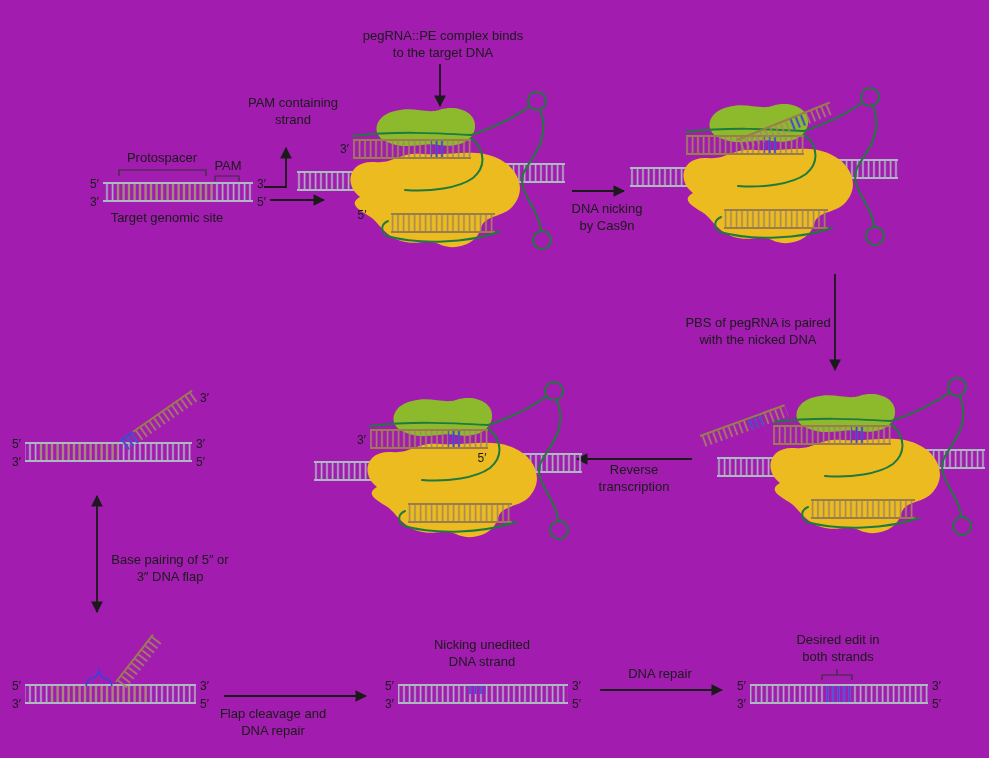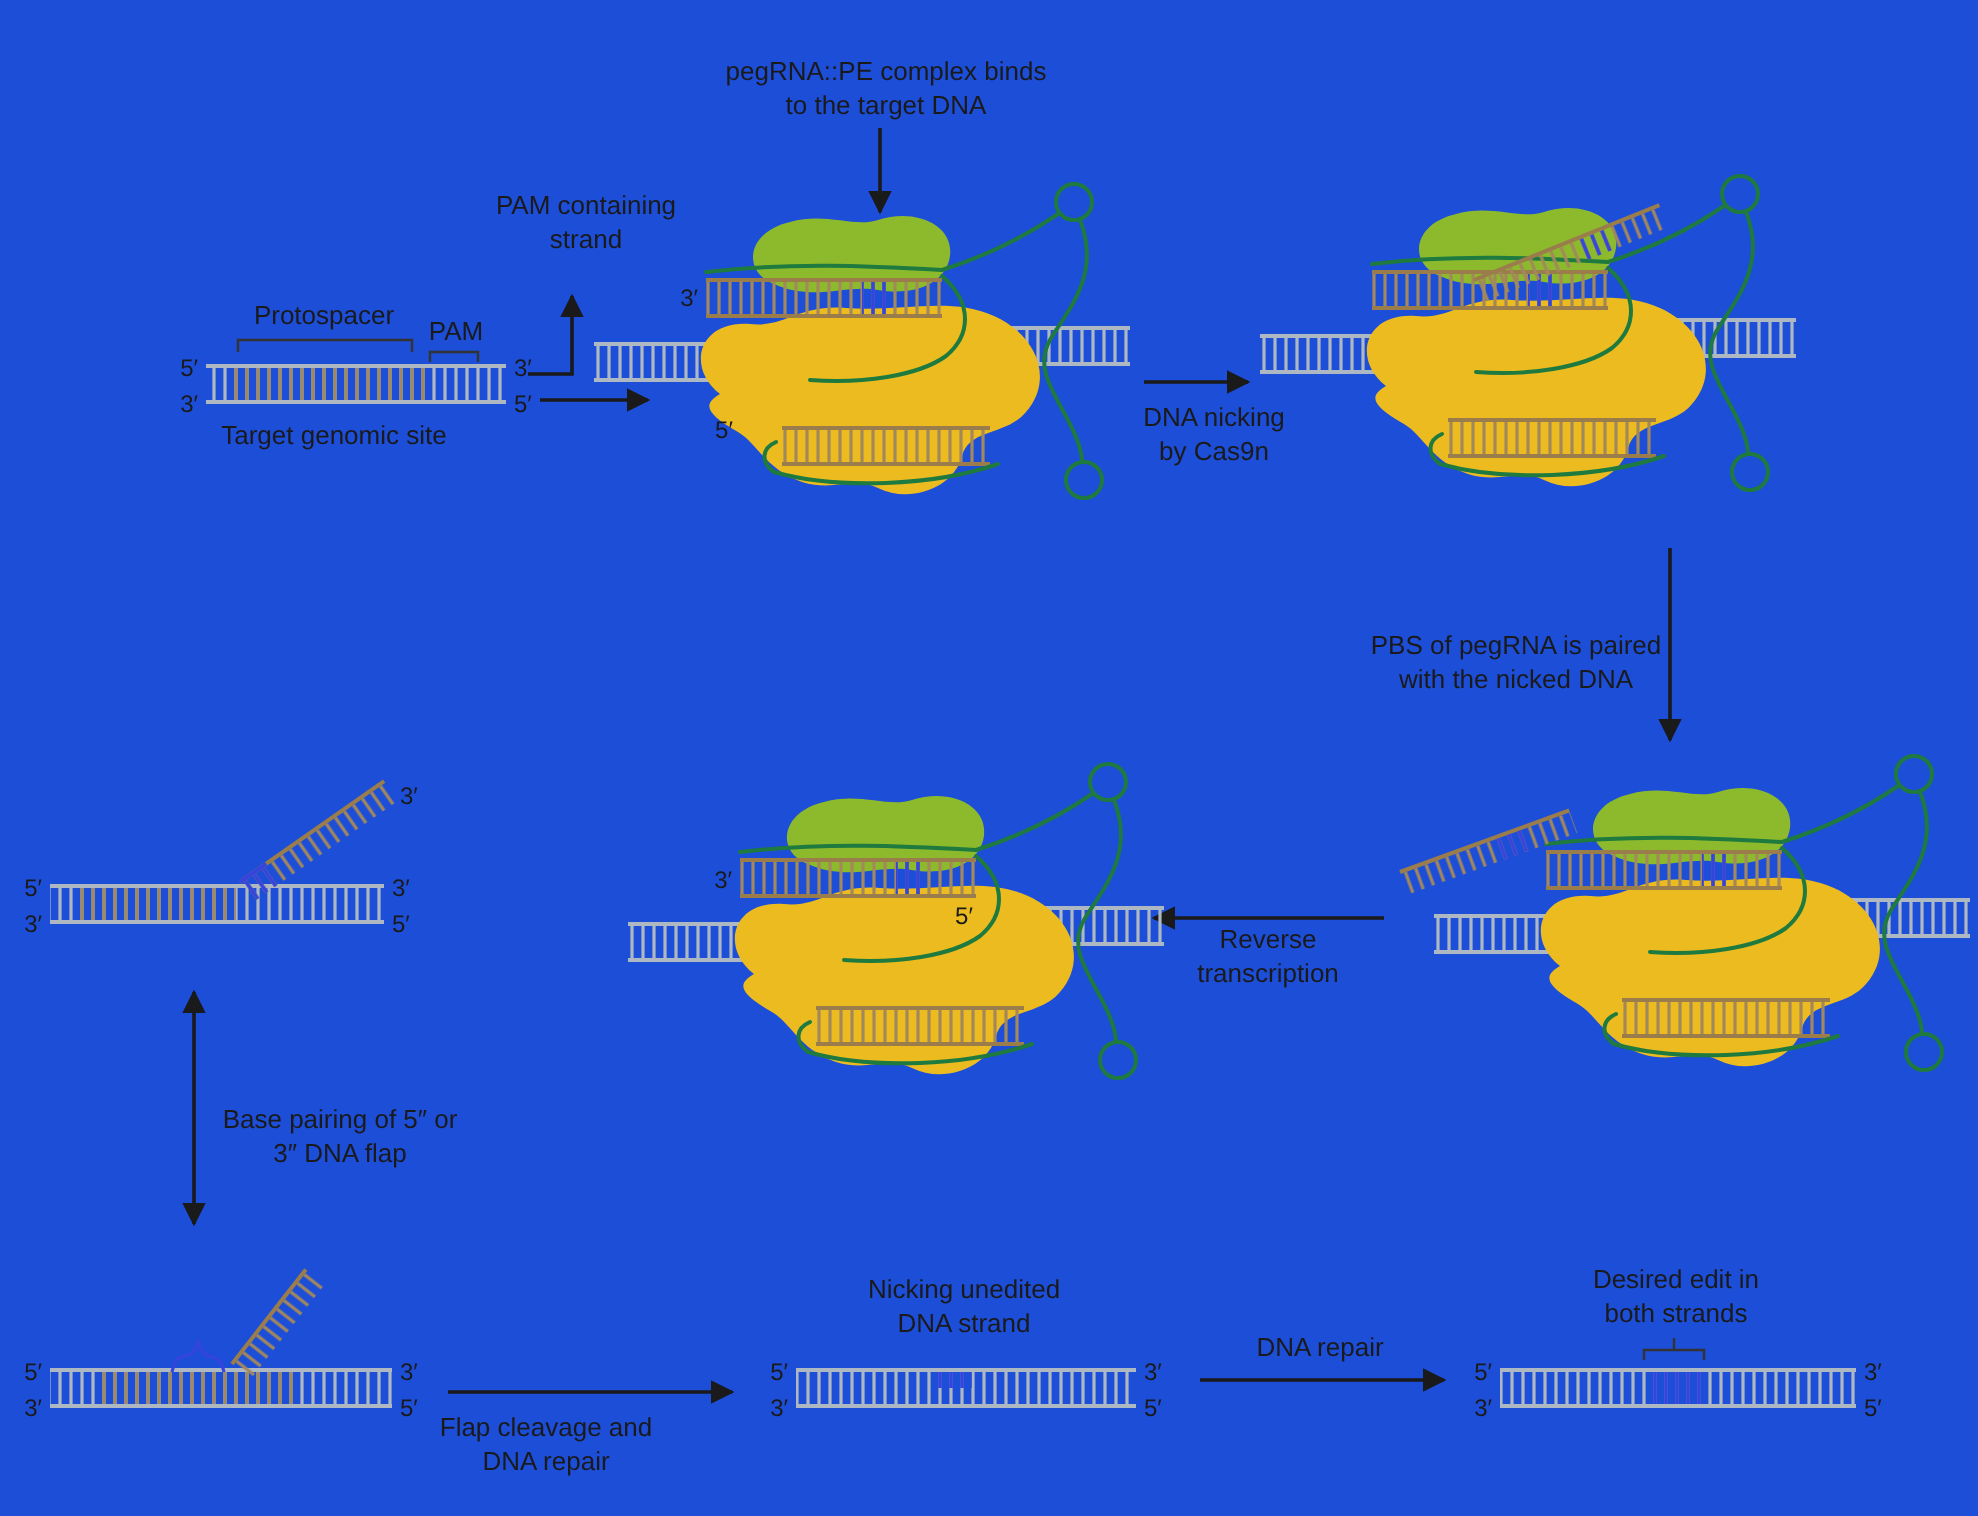--- a/index.html
+++ b/index.html
@@ -1,16 +1,16 @@
 <!DOCTYPE html>
 <html><head>
 <meta charset="utf-8">
 <style>
   html,body{margin:0;padding:0;background:#ffffff;}
-  #canvas{width:989px;height:758px;position:relative;background:#1d4ed8;overflow:hidden;}
+  #canvas{width:989px;height:758px;position:relative;background:#a21caf;overflow:hidden;}
   svg{display:block;}
   .lbl{font-family:"Liberation Sans",sans-serif;font-size:13px;fill:#1a1a1a;text-anchor:middle;}
   .end{font-family:"Liberation Sans",sans-serif;font-size:12px;fill:#1a1a1a;}
   .taE{text-anchor:end;} .taS{text-anchor:start;} .taM{text-anchor:middle;}
   .arrow{stroke:#1a1a1a;stroke-width:1.8;fill:none;}
   .railG{stroke:#aeb8c2;stroke-width:2;}
   .railT{stroke:#9b7d4c;stroke-width:2;}
   .railB{stroke:#3444dd;stroke-width:2;}
   .peg{stroke:#1f7a3f;stroke-width:2;fill:none;stroke-linecap:round;}
   .bracket{stroke:#333333;stroke-width:1.2;fill:none;}

